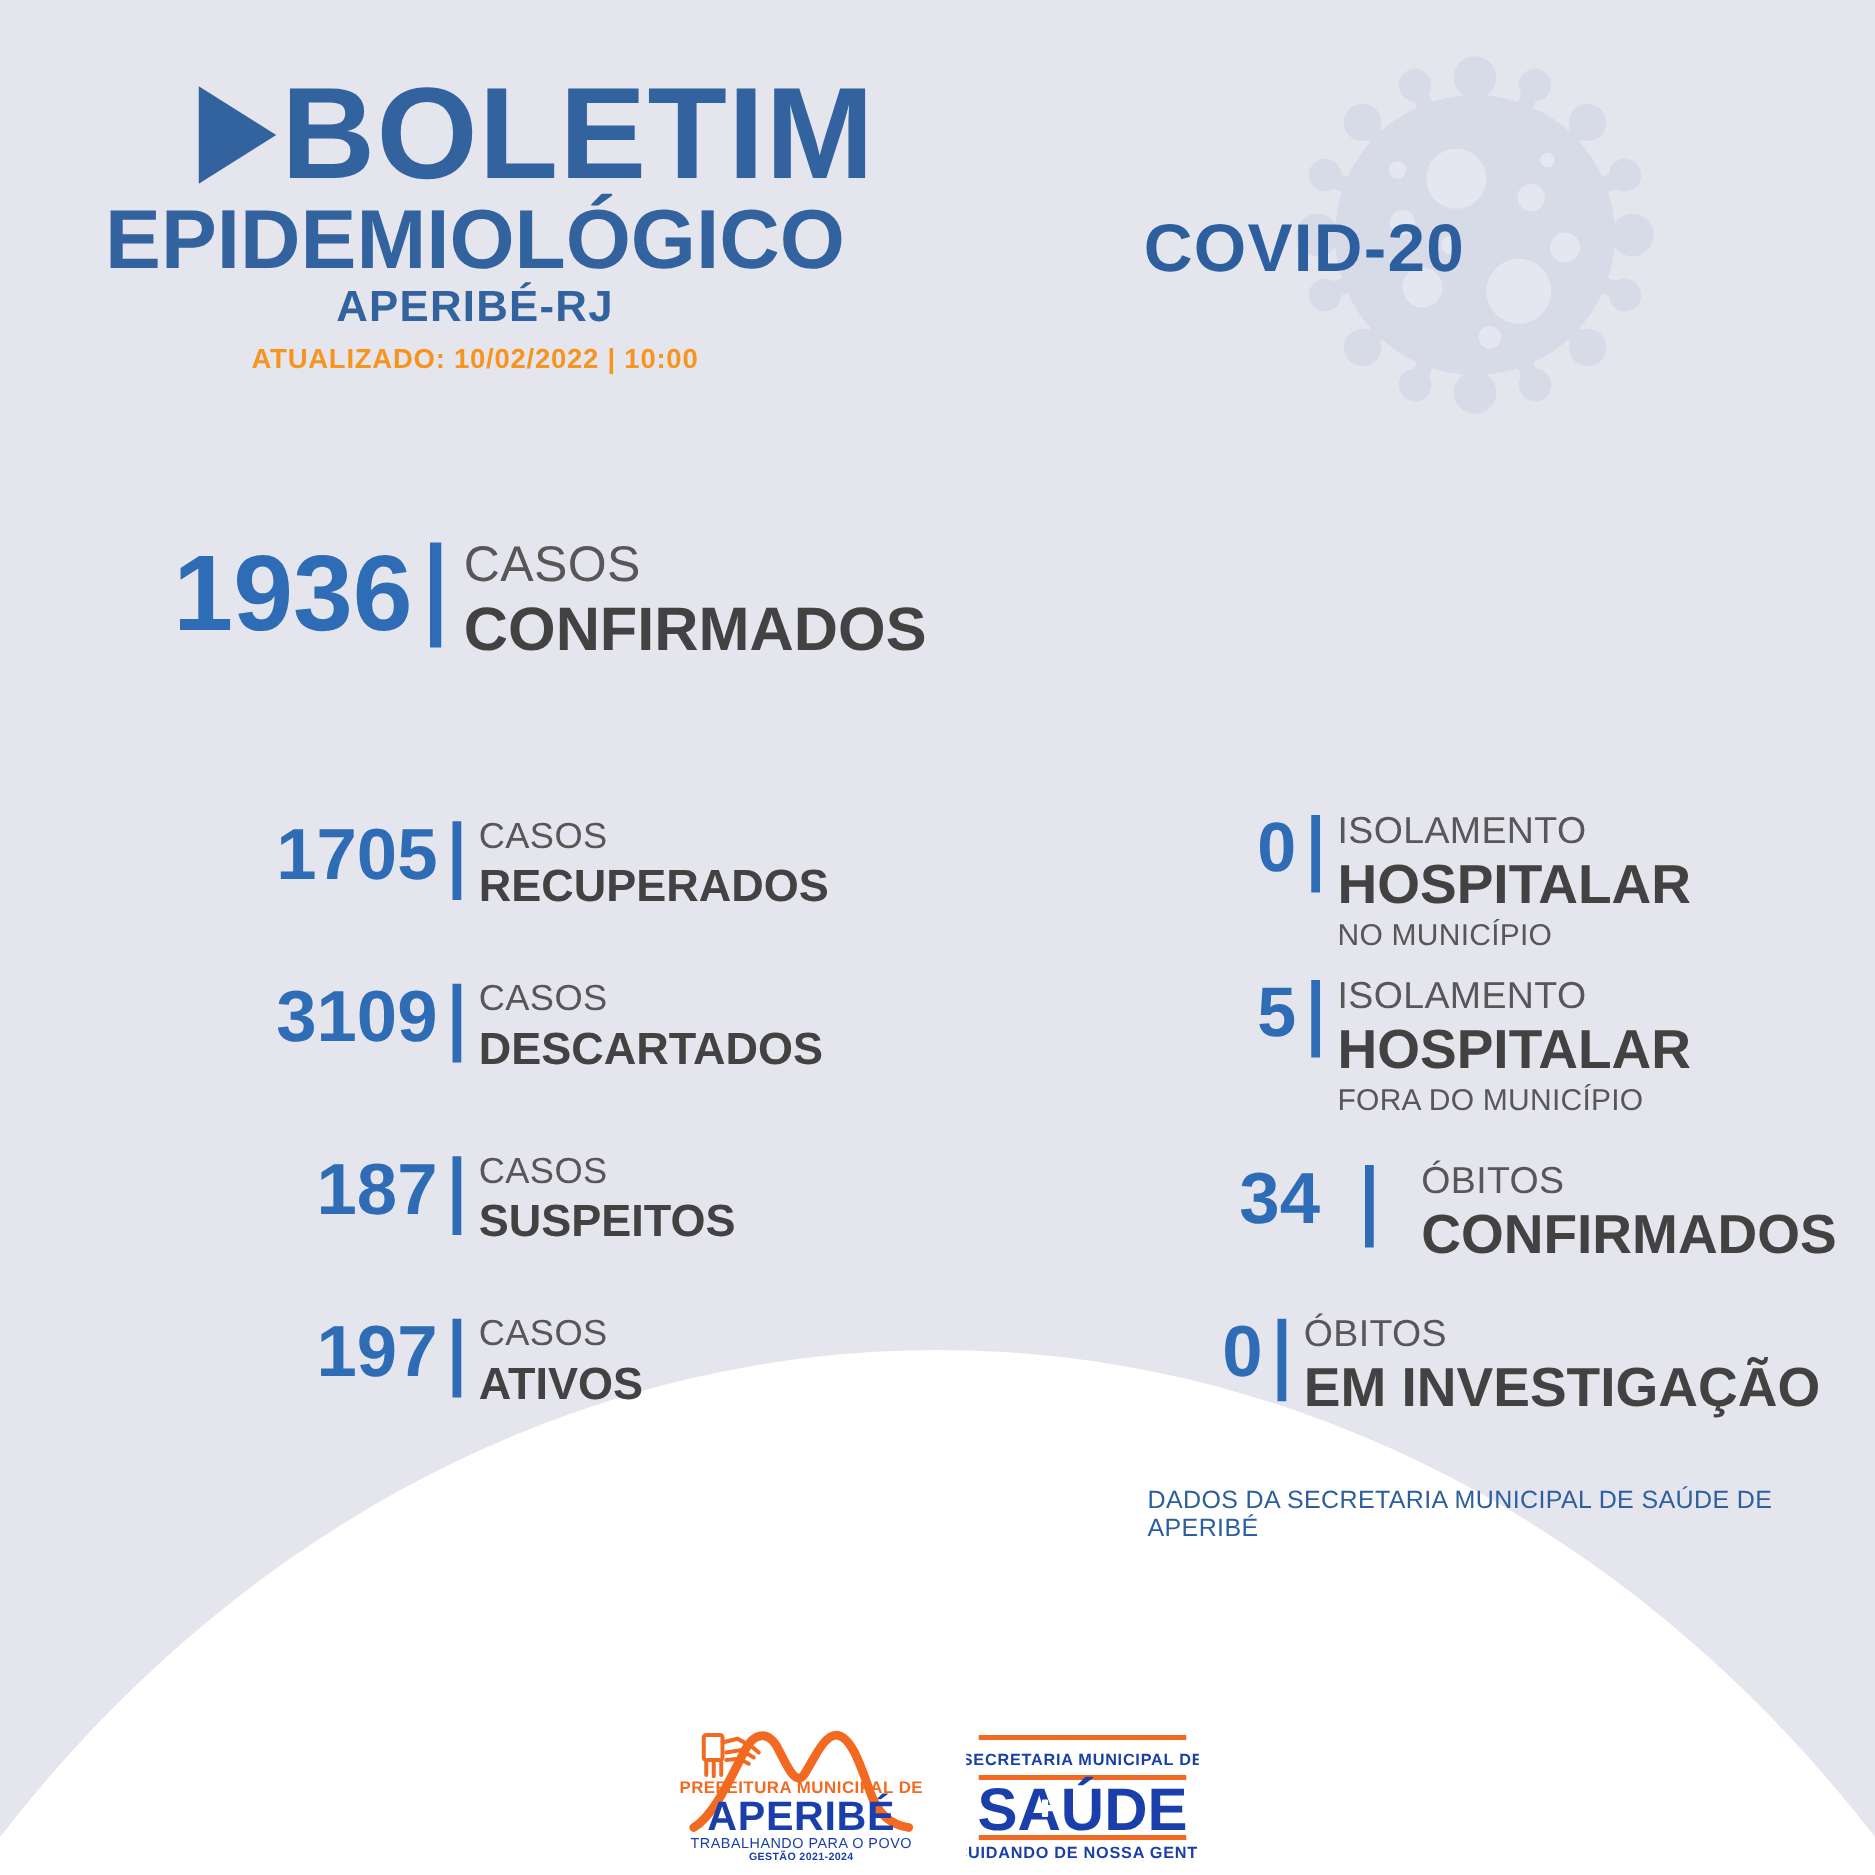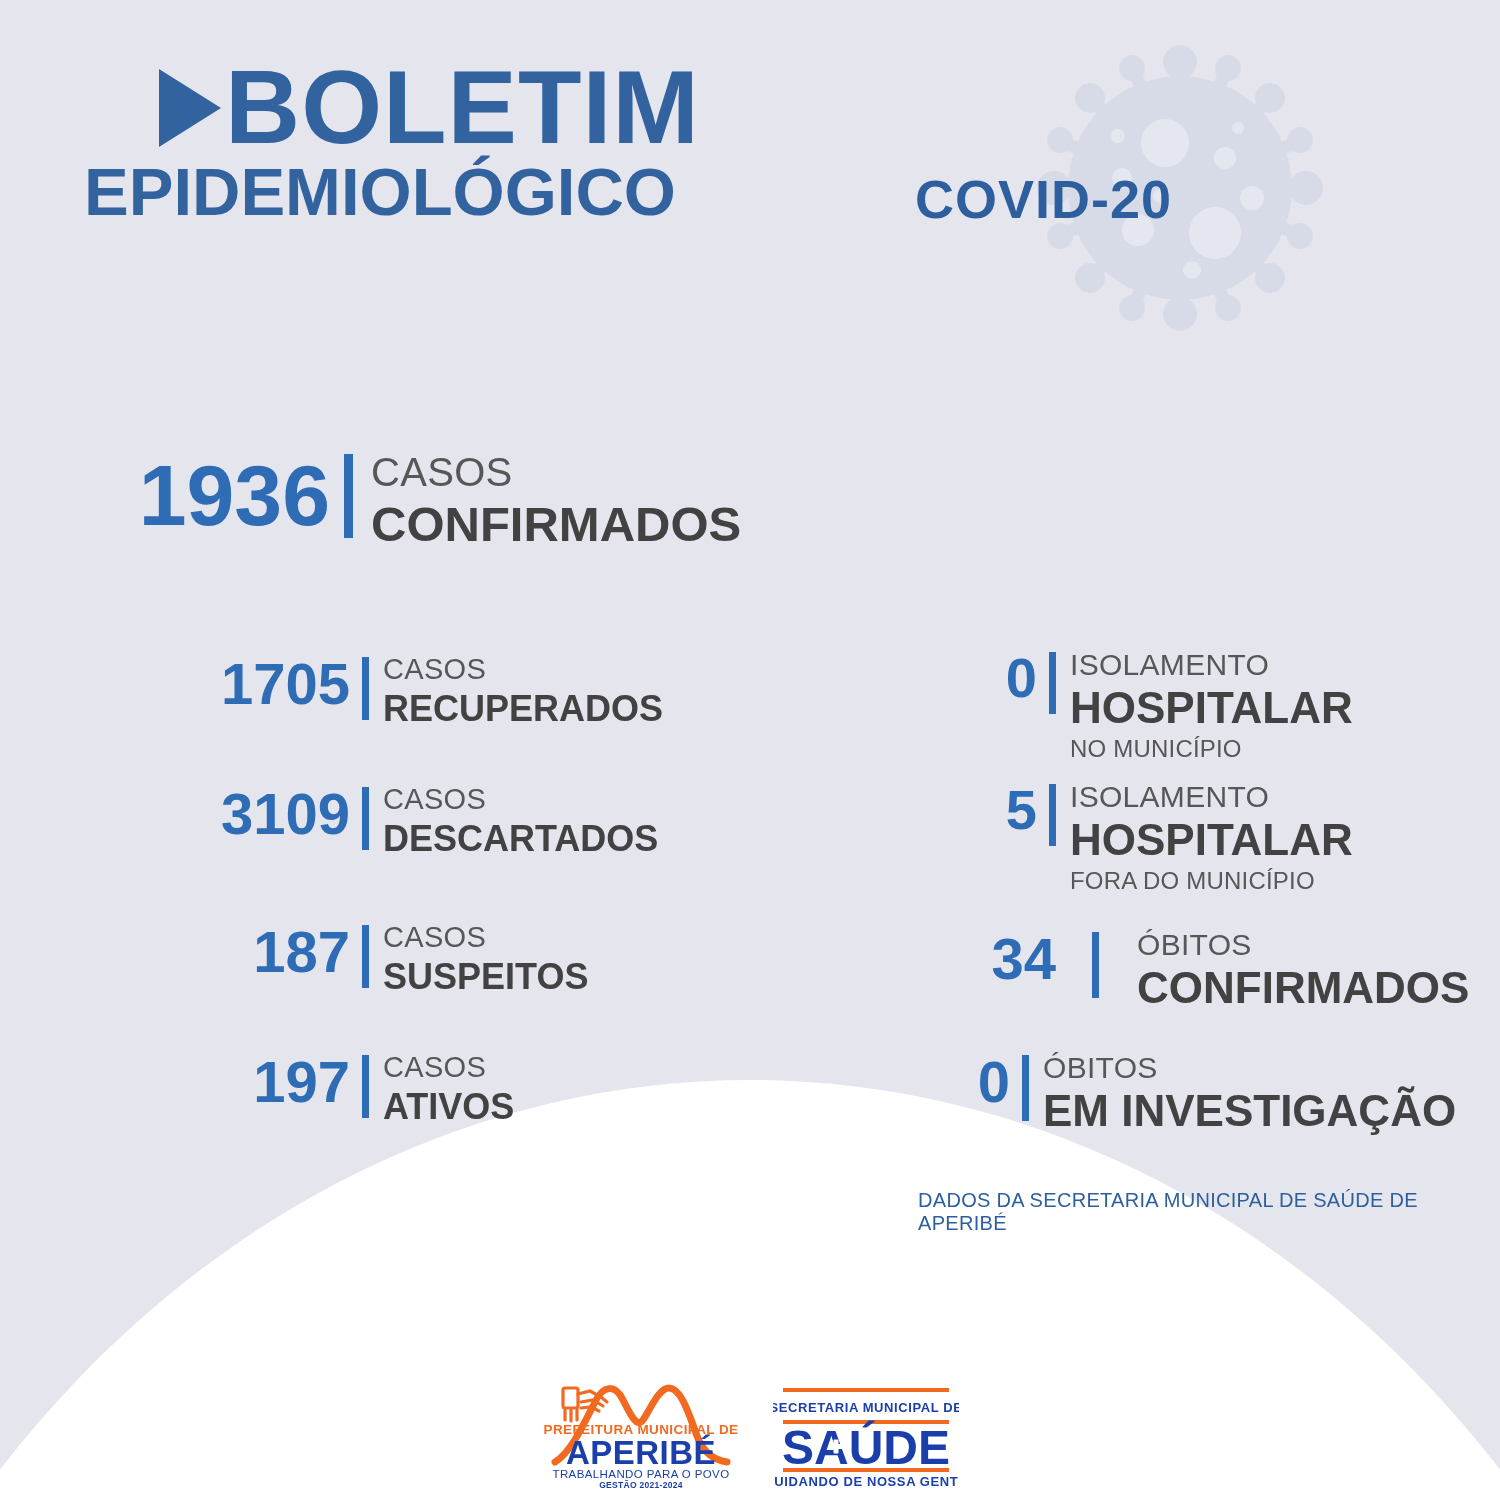--- a/index.html
+++ b/index.html
@@ -155,21 +155,21 @@
     letter-spacing: 0px;
   }
   .stat .lab-sub {
     color: #575757;
     font-weight: normal;
     line-height: 1.0;
     letter-spacing: 0.2px;
   }
 
   
-  #stat-confirmed { left: 112px; top: 452px; }
+  #stat-confirmed { left: 112px; top: 432px; }
   #stat-confirmed .num { font-size: 86px; width: 218px; }
   #stat-confirmed .bar { width: 9px; height: 84px; margin: 2px 18px 0 14px; }
   #stat-confirmed .lab-top { font-size: 40px; }
   #stat-confirmed .lab-main { font-size: 49px; margin-top: 8px; }
 
   
   .col-left .num { font-size: 58px; width: 200px; }
   .col-left .bar { width: 7px; height: 63px; margin: 2px 14px 0 12px; }
   .col-left .lab-top { font-size: 29px; }
   .col-left .lab-main { font-size: 36px; margin-top: 7px; }
@@ -284,20 +284,22 @@
     </svg>
   </div>
 
   <div class="header">
     <div class="title-block">
       <div class="title-row-1">
         <span class="play-triangle"></span>
         <span class="boletim">BOLETIM</span>
       </div>
       <div class="epidemiologico">EPIDEMIOLÓGICO</div>
+      <div class="aperibe-rj">APERIBÉ-RJ</div>
+      <div class="atualizado">ATUALIZADO: 10/02/2022  |  10:00</div>
     </div>
     <div class="covid-title">COVID-20</div>
   </div>
 
   <div class="stat" id="stat-confirmed">
     <div class="num">1936</div>
     <div class="bar"></div>
     <div class="labels">
       <div class="lab-top">CASOS</div>
       <div class="lab-main">CONFIRMADOS</div>

